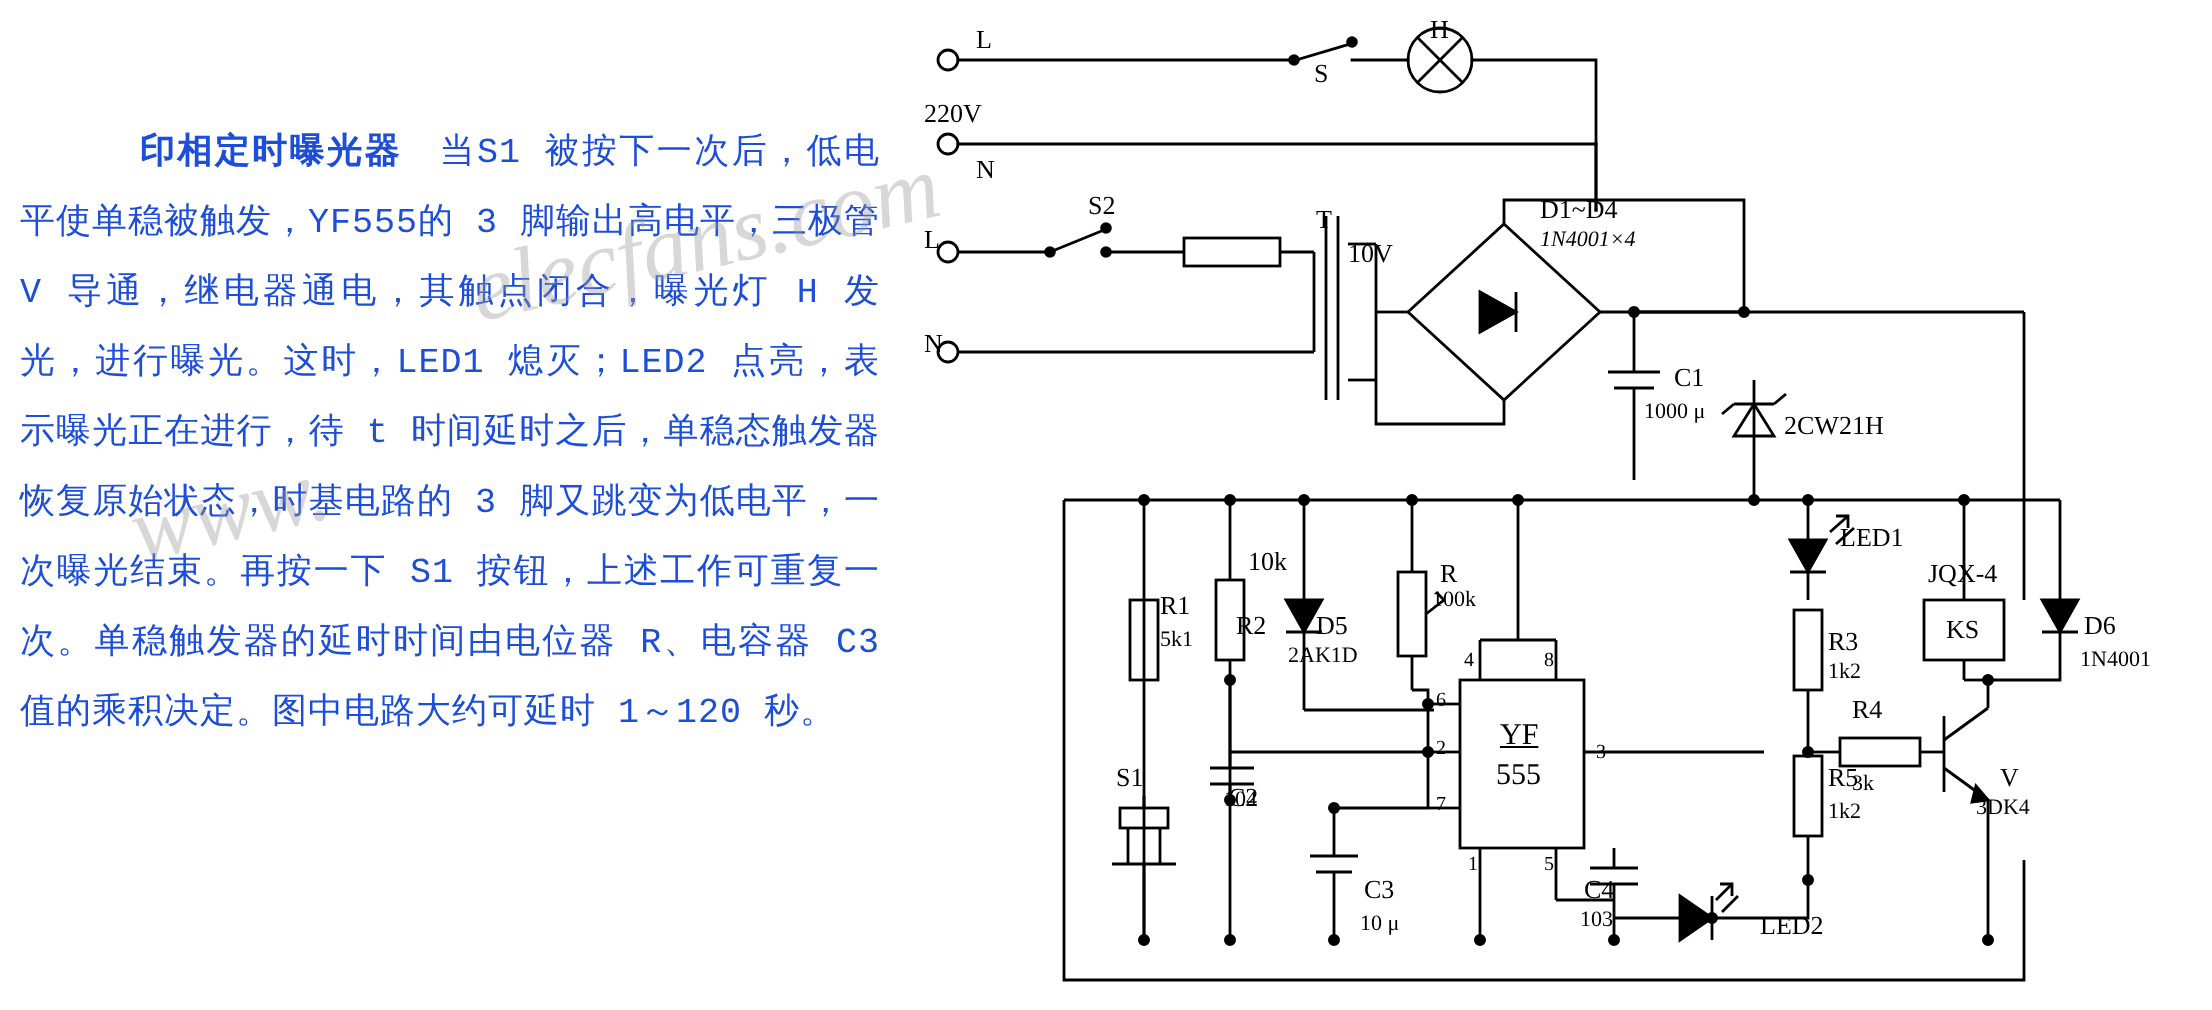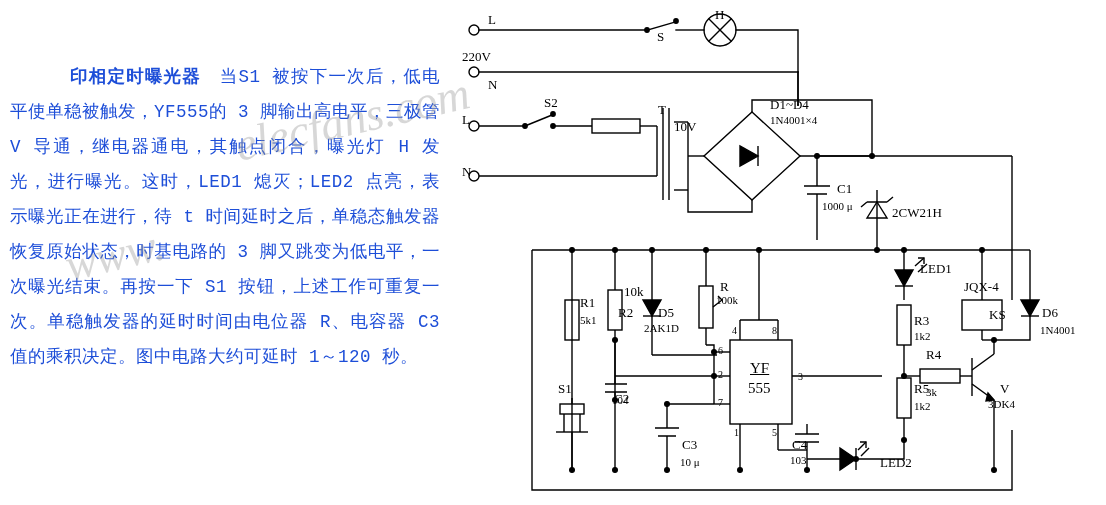--- a/index.html
+++ b/index.html
@@ -316,32 +316,32 @@
     <div class="lbl" style="left:10px;top:50px;">220V</div>
     <div class="lbl" style="left:36px;top:78px;">N</div>
     <div class="lbl" style="left:205px;top:30px;">S</div>
     <div class="lbl" style="left:263px;top:8px;">H</div>
     <div class="lbl" style="left:92px;top:96px;text-align:center;">S2</div>
     <div class="lbl" style="left:10px;top:113px;">L</div>
     <div class="lbl" style="left:10px;top:165px;">N</div>
     <div class="lbl" style="left:206px;top:103px;">T</div>
     <div class="lbl" style="left:222px;top:120px;">10V</div>
     <div class="lbl" style="left:318px;top:98px;">D1~D4</div>
-    <div class="lbl sm" style="left:318px;top:114px;">1N4001×4</div>
+    <div class="lbl sm" style="left:318px;top:114px;font-style:italic;">1N4001×4</div>
     <div class="lbl" style="left:385px;top:182px;">C1</div>
     <div class="lbl sm" style="left:370px;top:200px;">1000 μ</div>
     <div class="lbl" style="left:440px;top:206px;">2CW21H</div>
     <div class="lbl" style="left:468px;top:262px;">LED1</div>
     <div class="lbl" style="left:512px;top:280px;">JQX-4</div>
-    <div class="lbl" style="left:521px;top:308px;margin-left:16px;">KS</div>
+    <div class="lbl" style="left:521px;top:308px;">KS</div>
     <div class="lbl" style="left:590px;top:306px;">D6</div>
     <div class="lbl sm" style="left:588px;top:324px;">1N4001</div>
     <div class="lbl" style="left:128px;top:296px;">R1</div>
     <div class="lbl sm" style="left:128px;top:314px;">5k1</div>
-    <div class="lbl" style="left:172px;top:274px;margin-top:11px;">10k</div>
+    <div class="lbl" style="left:172px;top:274px;">10k</div>
     <div class="lbl" style="left:166px;top:306px;">R2</div>
     <div class="lbl" style="left:206px;top:306px;">D5</div>
     <div class="lbl sm" style="left:192px;top:322px;">2AK1D</div>
     <div class="lbl" style="left:268px;top:280px;">R</div>
     <div class="lbl sm" style="left:264px;top:294px;">100k</div>
     <div class="lbl" style="left:462px;top:314px;">R3</div>
     <div class="lbl sm" style="left:462px;top:330px;">1k2</div>
     <div class="lbl" style="left:474px;top:348px;">R4</div>
     <div class="lbl sm" style="left:474px;top:386px;">3k</div>
     <div class="lbl" style="left:462px;top:382px;">R5</div>

